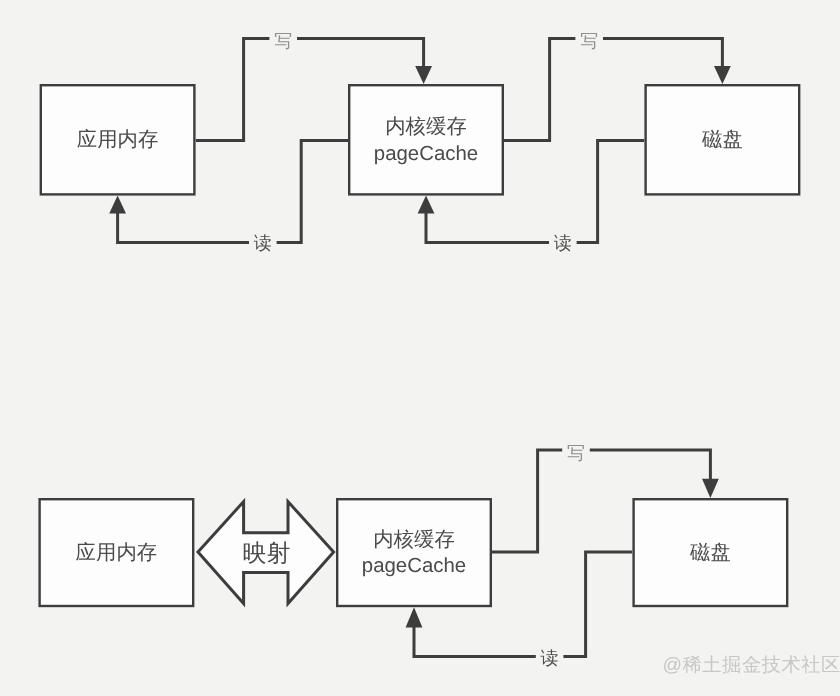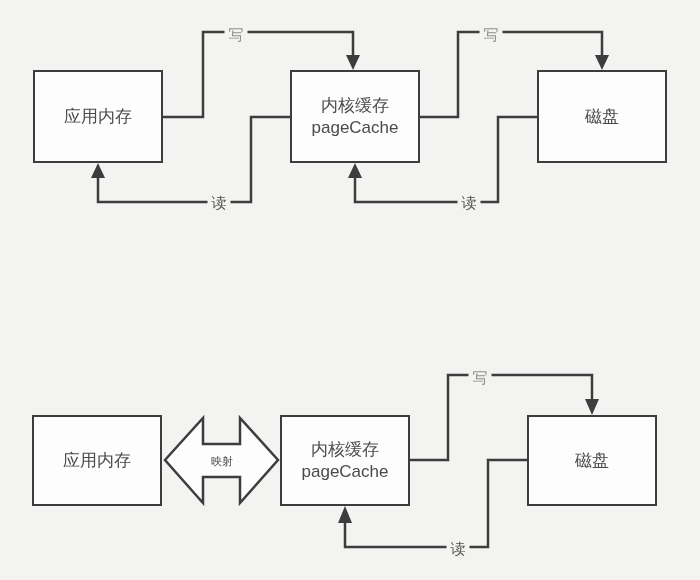--- a/index.html
+++ b/index.html
@@ -64,21 +64,21 @@
     font-size:15px;
     padding:0 4px;
     background:var(--background);
     white-space:nowrap;
   }
   .edge-label.write{color:var(--write-label);}
   .edge-label.read{color:var(--read-label);}
   .edge-label.map{
     color:var(--map-label);
     background:transparent;
-    font-size:11px;
+    font-size:20px;
     padding:0;
   }
   .watermark{
     position:absolute;
     left:552px;top:544px;
     font-size:16px;
     color:var(--watermark);
     letter-spacing:0.5px;
     white-space:nowrap;
   }
@@ -139,14 +139,15 @@
   </div>
 
   <div class="node short" style="left:527px;top:415px;">
     <div>磁盘</div>
   </div>
 
   <span class="edge-label map" style="left:222px;top:461px;">映射</span>
   <span class="edge-label write" style="left:480px;top:378px;">写</span>
   <span class="edge-label read" style="left:458px;top:549px;">读</span>
 
+  <div class="watermark">@稀土掘金技术社区</div>
 
 </div>
 
 </body></html>

